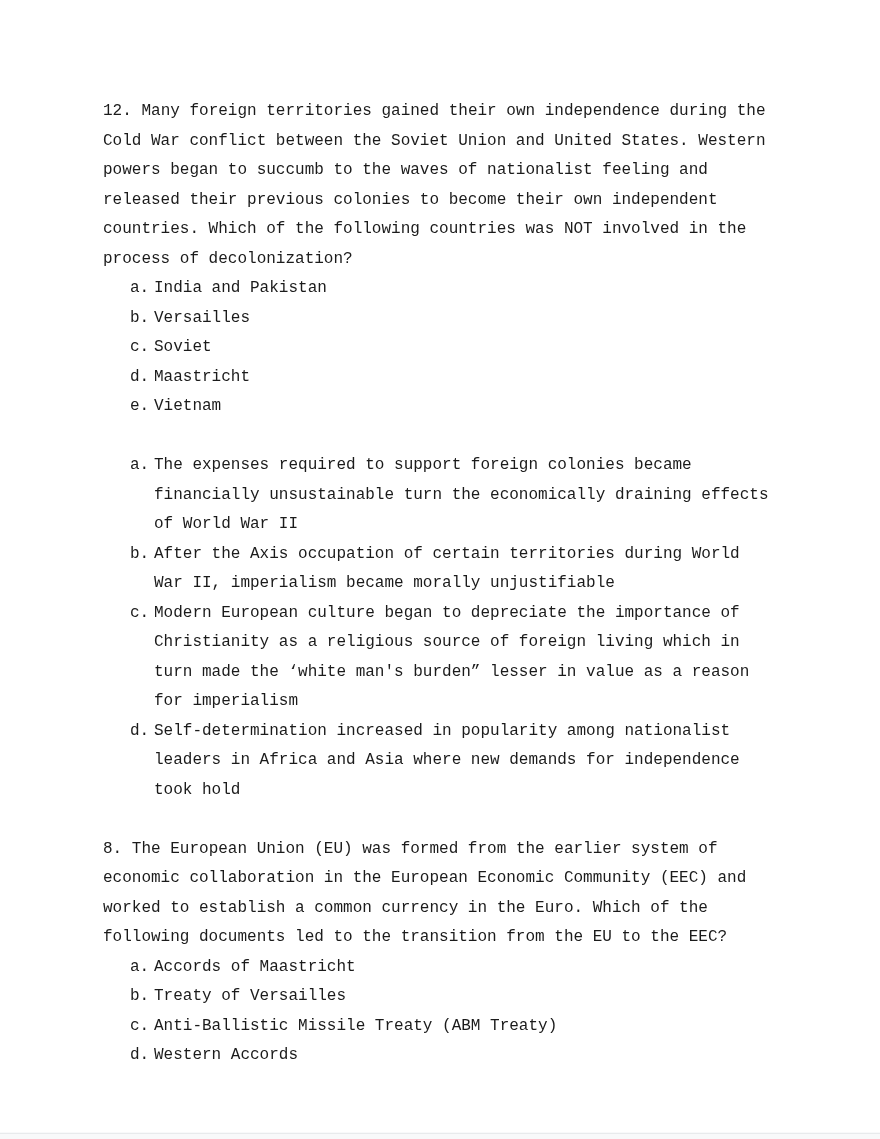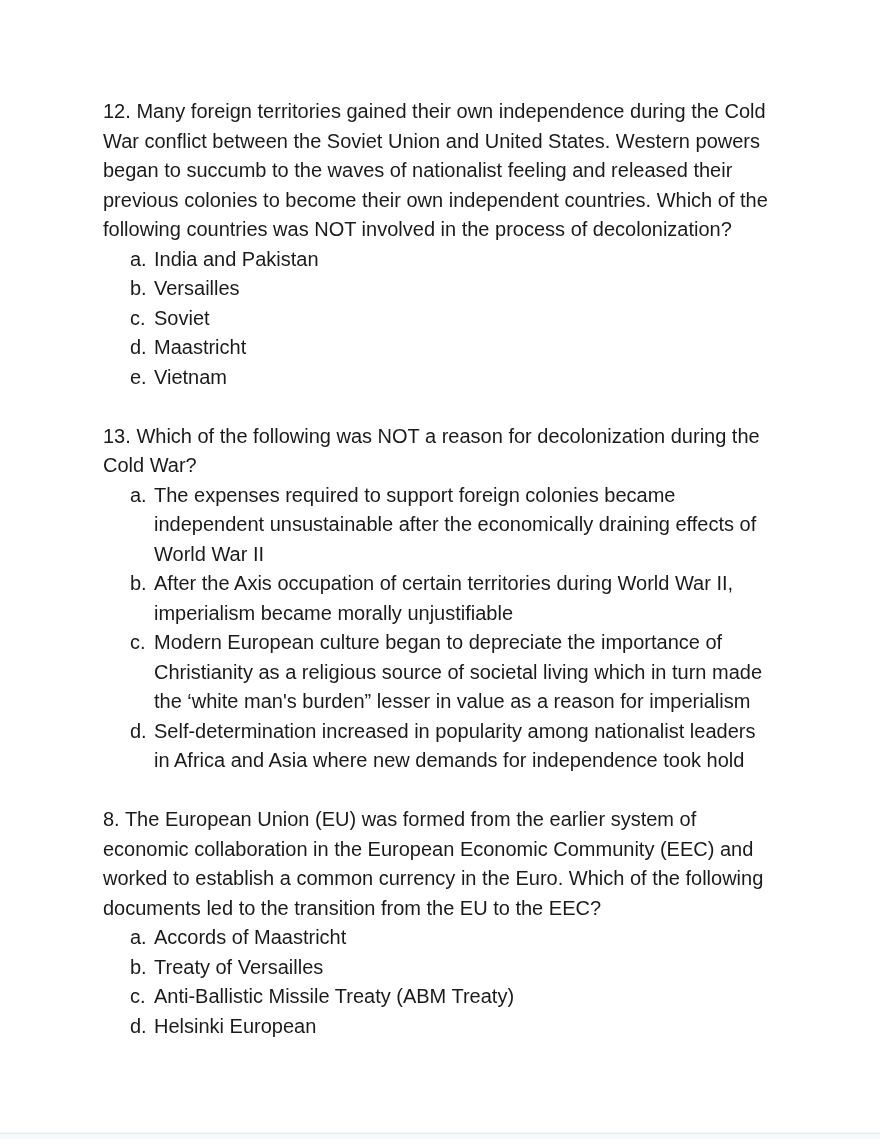--- a/index.html
+++ b/index.html
@@ -16,22 +16,22 @@
   }
   .doc-page {
     position: absolute;
     left: 0;
     top: 0;
     width: 880px;
     height: 1132px;
     background: #ffffff;
     box-sizing: border-box;
     padding: 97px 107px 0 103px;
-    font-family: Liberation Sans, sans-serif;
-    font-size: 20px;
+    font-family: Liberation Mono, monospace;
+    font-size: 16px;
     line-height: 29.5px;
     color: #1b1b1b;
   }
   .canvas-below {
     position: absolute;
     left: 0;
     bottom: 0;
     width: 880px;
     height: 6px;
     background: #f8f9fa;
@@ -72,33 +72,32 @@
           <span class="opt-text">Maastricht</span>
         </div>
         <div class="option">
           <span class="letter">e.</span>
           <span class="opt-text">Vietnam</span>
         </div>
       </div>
     </div>
 
     <div class="question">
-      <p class="stem"><span>13.</span> <span>Which of the following was NOT a reason for decolonization during the Cold War?</span></p>
       <div class="options">
         <div class="option">
           <span class="letter">a.</span>
-          <span class="opt-text">The expenses required to support foreign colonies became independent unsustainable after the economically draining effects of World War II</span>
+          <span class="opt-text">The expenses required to support foreign colonies became financially unsustainable turn the economically draining effects of World War II</span>
         </div>
         <div class="option">
           <span class="letter">b.</span>
           <span class="opt-text">After the Axis occupation of certain territories during World War II, imperialism became morally unjustifiable</span>
         </div>
         <div class="option">
           <span class="letter">c.</span>
-          <span class="opt-text">Modern European culture began to depreciate the importance of Christianity as a religious source of societal living which in turn made the ‘white man's burden” lesser in value as a reason for imperialism</span>
+          <span class="opt-text">Modern European culture began to depreciate the importance of Christianity as a religious source of foreign living which in turn made the ‘white man's burden” lesser in value as a reason for imperialism</span>
         </div>
         <div class="option">
           <span class="letter">d.</span>
           <span class="opt-text">Self-determination increased in popularity among nationalist leaders in Africa and Asia where new demands for independence took hold</span>
         </div>
       </div>
     </div>
 
     <div class="question">
       <p class="stem"><span>8.</span> <span>The European Union (EU) was formed from the earlier system of economic collaboration in the European Economic Community (EEC) and worked to establish a common currency in the Euro. Which of the following documents led to the transition from the EU to the EEC?</span></p>
@@ -110,20 +109,20 @@
         <div class="option">
           <span class="letter">b.</span>
           <span class="opt-text">Treaty of Versailles</span>
         </div>
         <div class="option">
           <span class="letter">c.</span>
           <span class="opt-text">Anti-Ballistic Missile Treaty (ABM Treaty)</span>
         </div>
         <div class="option">
           <span class="letter">d.</span>
-          <span class="opt-text">Helsinki European</span>
+          <span class="opt-text">Western Accords</span>
         </div>
       </div>
     </div>
 
   </div>
   <div class="canvas-below"></div>
 </div>
 
 </body></html>

